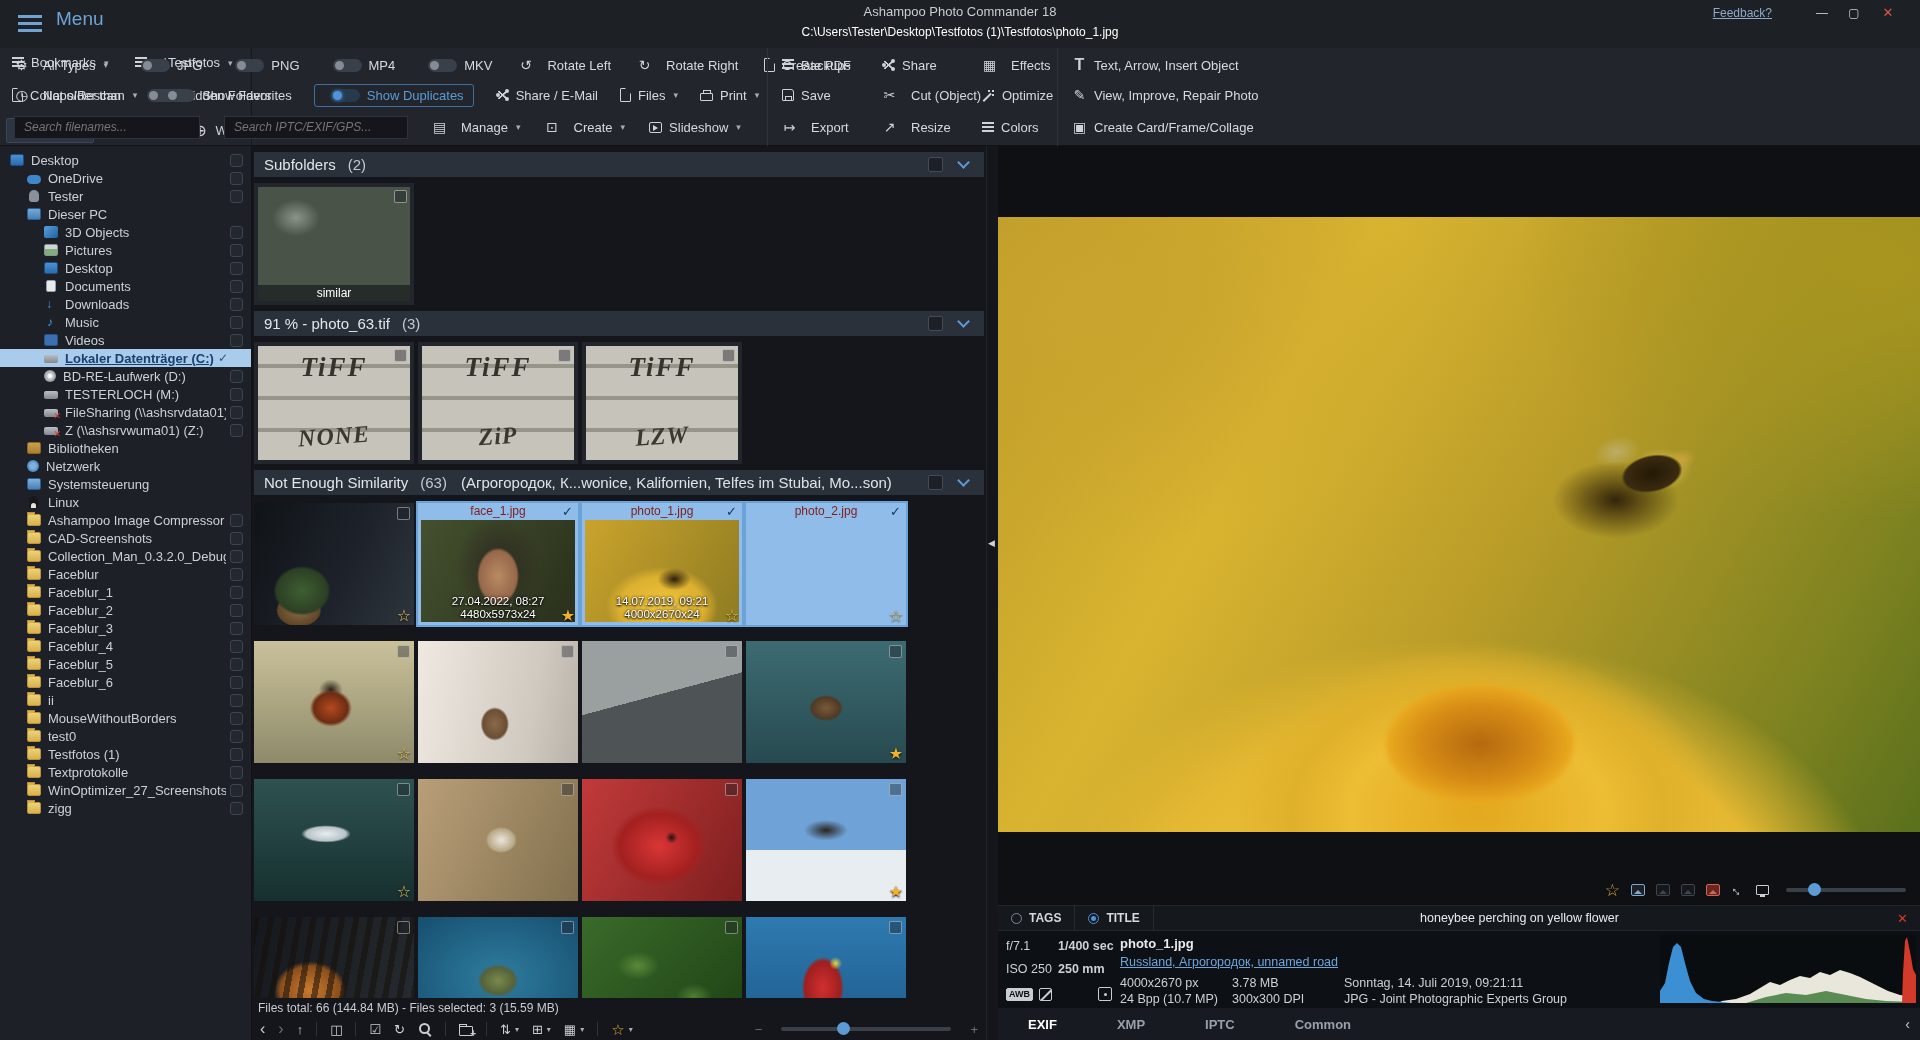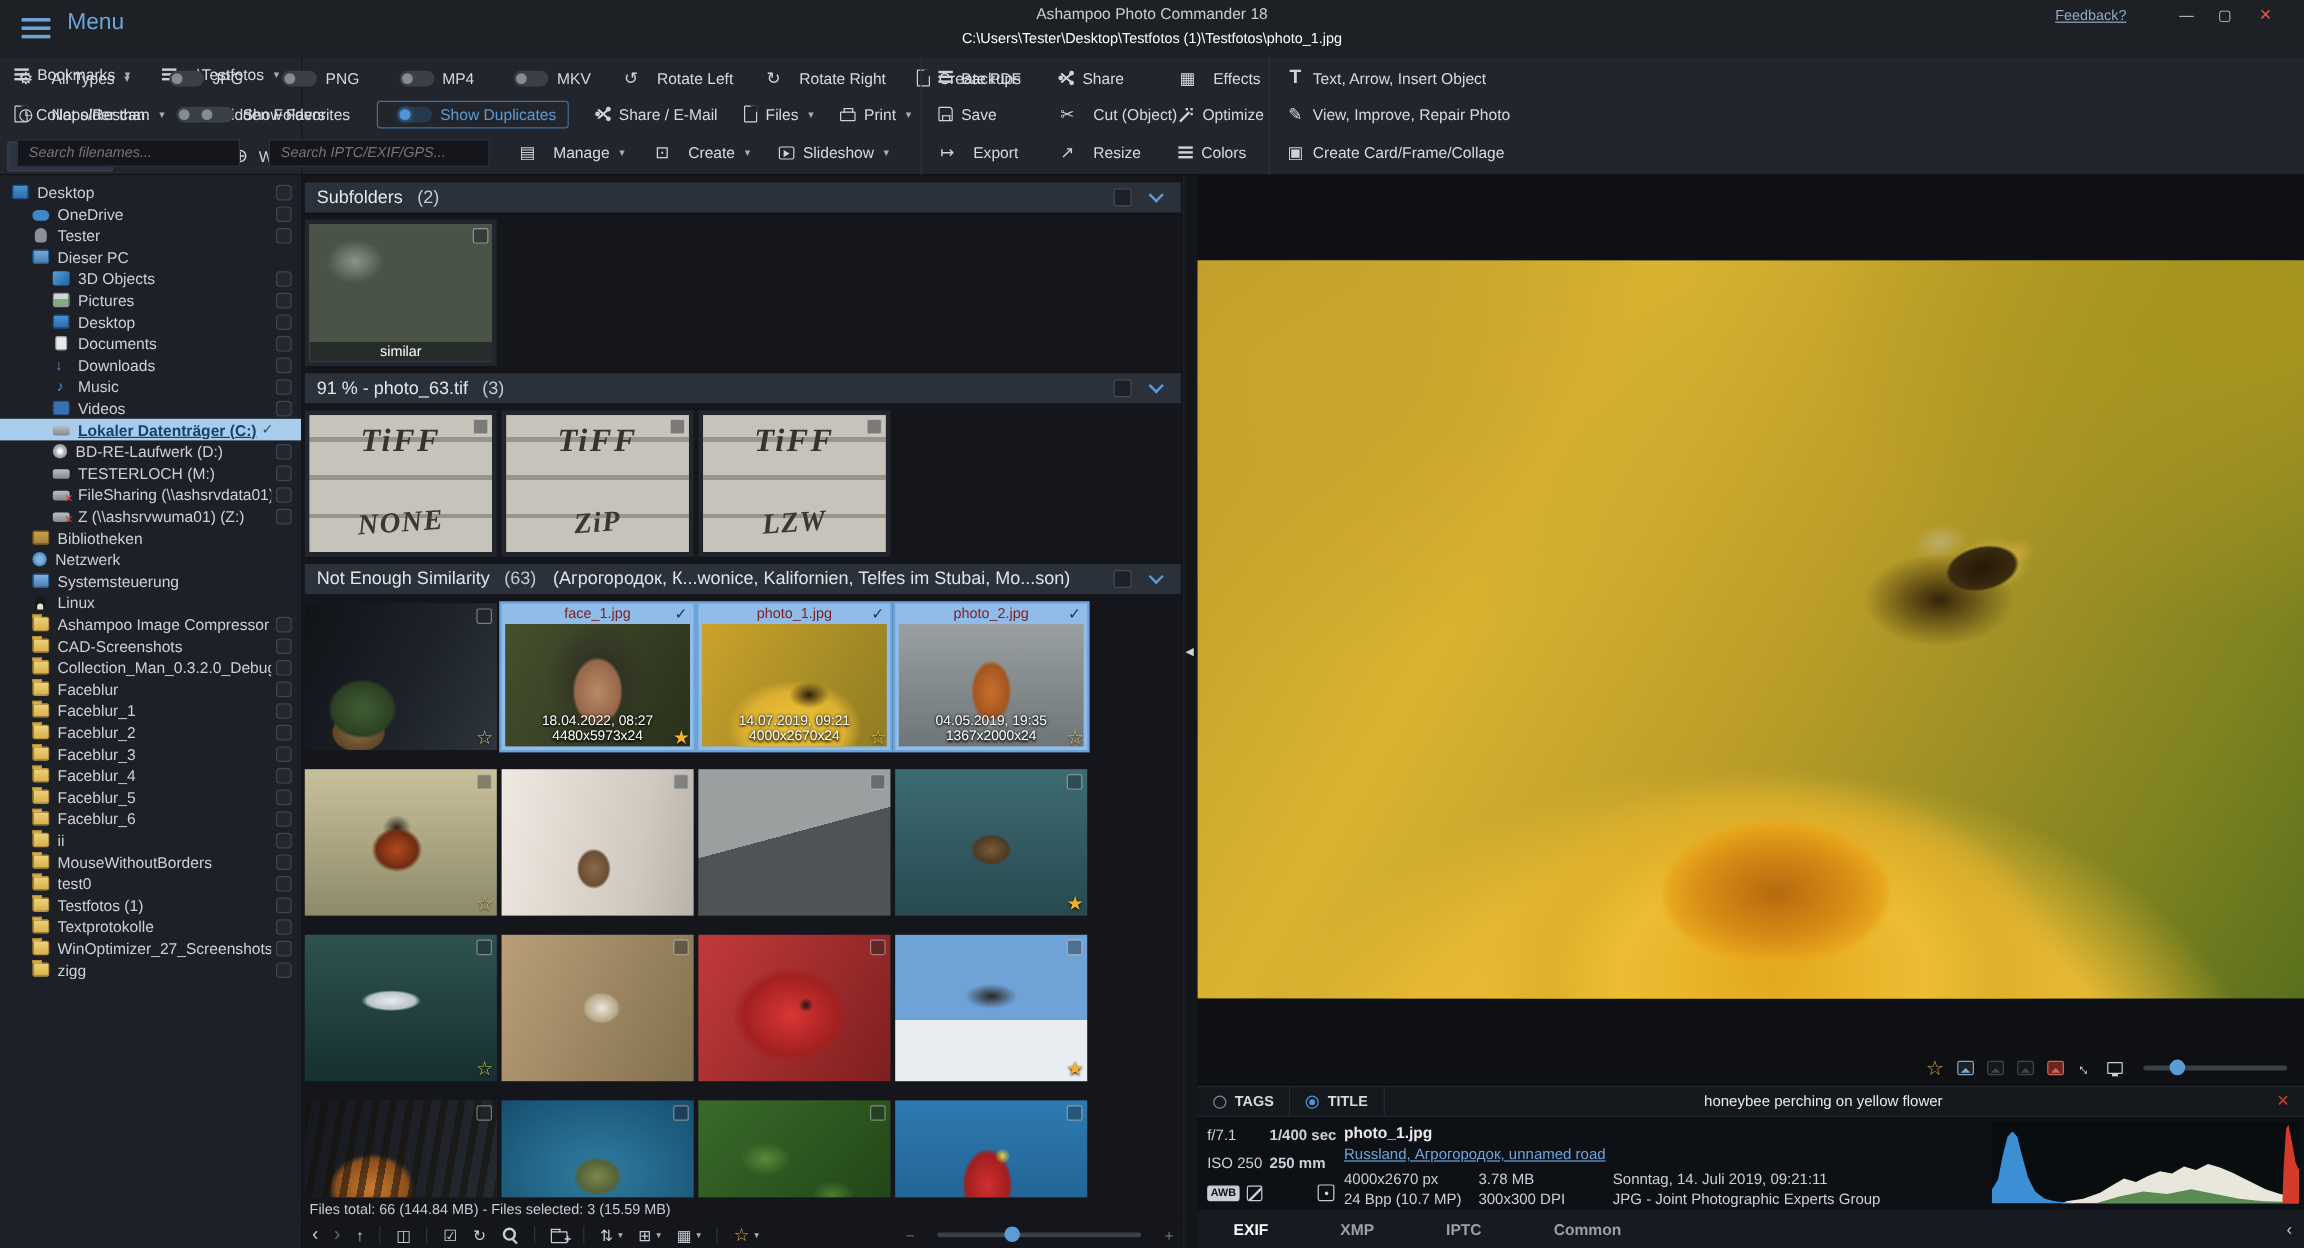--- a/index.html
+++ b/index.html
@@ -841,43 +841,39 @@
               
               
             </div>
             <span class="gstar">☆</span>
 
             <span class="gcbx"></span>
           </div>
           <div class="gcell sel st-fill">
             <div class="gname">face_1.jpg</div>
             <div class="gimg a-face">
-              <span class="gdate">18.04.2022, 08:27</span>
+              <span class="gdate">27.04.2022, 08:27</span>
               <span class="gdims">4480x5973x24</span>
             </div>
             <span class="gstar">★</span>
             <span class="gcheck">✓</span>
 
           </div>
           <div class="gcell sel st-out">
             <div class="gname">photo_1.jpg</div>
             <div class="gimg a-bee">
               <span class="gdate">14.07.2019, 09:21</span>
               <span class="gdims">4000x2670x24</span>
             </div>
             <span class="gstar">☆</span>
             <span class="gcheck">✓</span>
 
           </div>
           <div class="gcell sel st-out">
             <div class="gname">photo_2.jpg</div>
-            <div class="gimg a-fox">
-              <span class="gdate">04.05.2019, 19:35</span>
-              <span class="gdims">1367x2000x24</span>
-            </div>
             <span class="gstar">☆</span>
             <span class="gcheck">✓</span>
 
           </div>
           <div class="gcell st-out">
 
             <div class="gimg a-bird1">
               
               
             </div>

